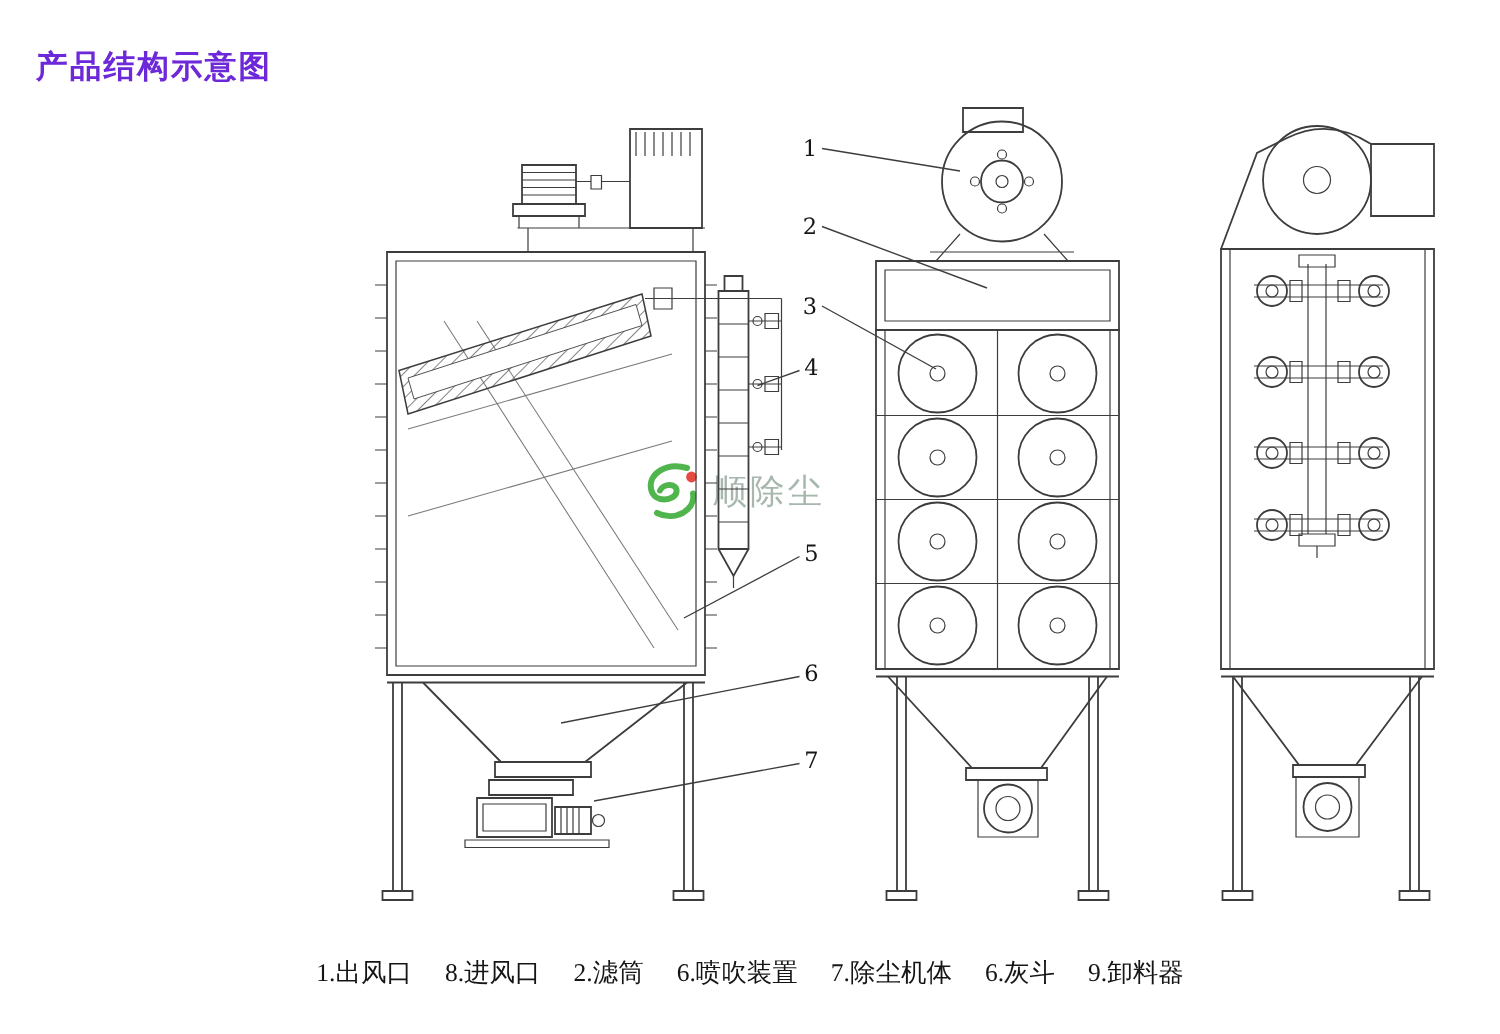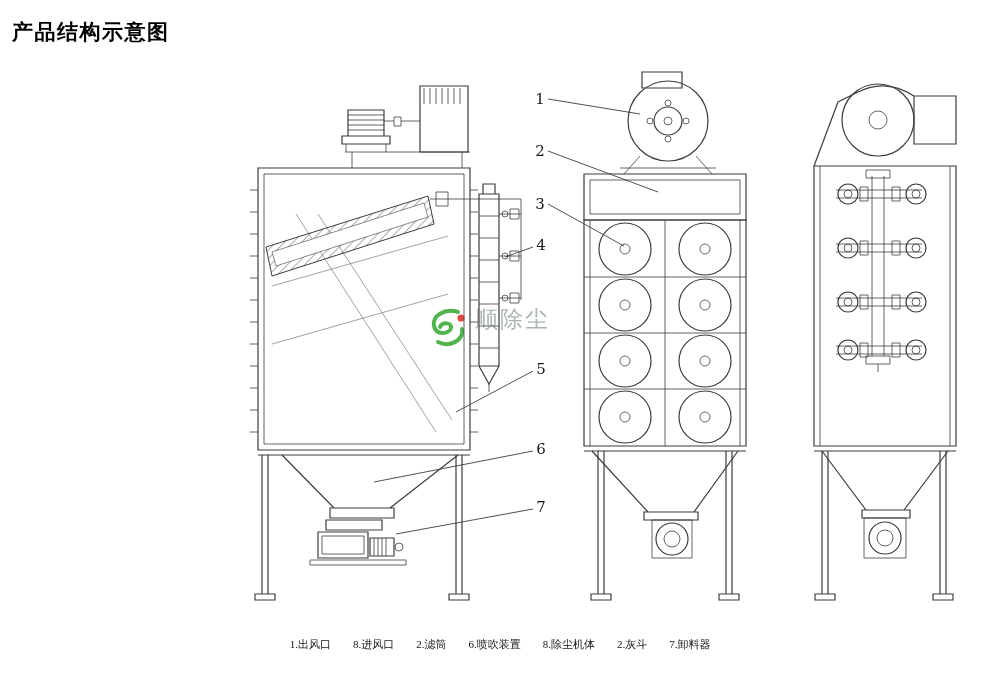--- a/index.html
+++ b/index.html
@@ -1,25 +1,25 @@
 <!DOCTYPE html>
 <html><head>
 <meta charset="utf-8">
 <style>
   html,body{margin:0;padding:0;background:#fff;}
   .page{position:relative;width:1000px;height:689px;background:#ffffff;overflow:hidden;
         font-family:"Liberation Sans",sans-serif;}
-  .title{position:absolute;left:8px;top:14px;margin:4px;font-size:21px;font-weight:700;
-         color:#000000;letter-spacing:1.5px;font-family:"Liberation Sans",sans-serif;}
-  .watermark{position:absolute;left:424px;top:304px;display:flex;align-items:flex-start;gap:5px;opacity:.9;}
+  .title{position:absolute;left:8px;top:14px;margin:16px;font-size:21px;font-weight:700;
+         color:#6d28d9;letter-spacing:1.5px;font-family:"Liberation Sans",sans-serif;}
+  .watermark{position:absolute;left:424px;top:304px;display:flex;align-items:center;gap:5px;opacity:.9;}
   .watermark .wm-text{font-size:23px;color:#9fb0a6;letter-spacing:2px;
         font-family:"Liberation Serif",serif;}
   .diagram{position:absolute;left:0;top:0;width:1000px;height:689px;}
   .legend{position:absolute;left:0;right:0;top:637px;display:flex;justify-content:center;
-          gap:22px;font-size:11px;color:#151515;font-family:"Liberation Serif",serif;}
+          gap:22px;font-size:17px;color:#151515;font-family:"Liberation Serif",serif;}
   
   .ln{stroke:#3d3d3d;stroke-width:1.2;fill:none;}
   .ln2{stroke:#3d3d3d;stroke-width:.8;fill:none;}
   .lt{stroke:#7a7a7a;stroke-width:.7;fill:none;}
   .ldr{stroke:#3d3d3d;stroke-width:.9;fill:none;}
   .callout-num{font-family:"DejaVu Serif",serif;font-size:15px;fill:#161616;}
 </style>
 </head>
 <body>
 
@@ -240,18 +240,18 @@
         <text class="callout-num" x="541" y="512" text-anchor="middle">7</text>
       </g>
     </g>
   </svg>
 
   <div class="legend">
     <span>1.出风口</span>
     <span>8.进风口</span>
     <span>2.滤筒</span>
     <span>6.喷吹装置</span>
-    <span>8.除尘机体</span>
-    <span>2.灰斗</span>
-    <span>7.卸料器</span>
+    <span>7.除尘机体</span>
+    <span>6.灰斗</span>
+    <span>9.卸料器</span>
   </div>
 
 </div>
 
 </body></html>

